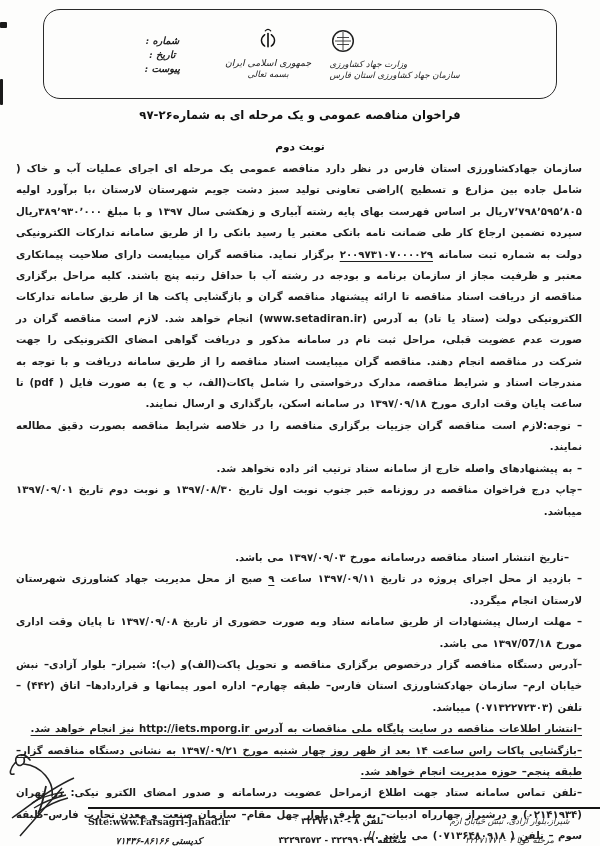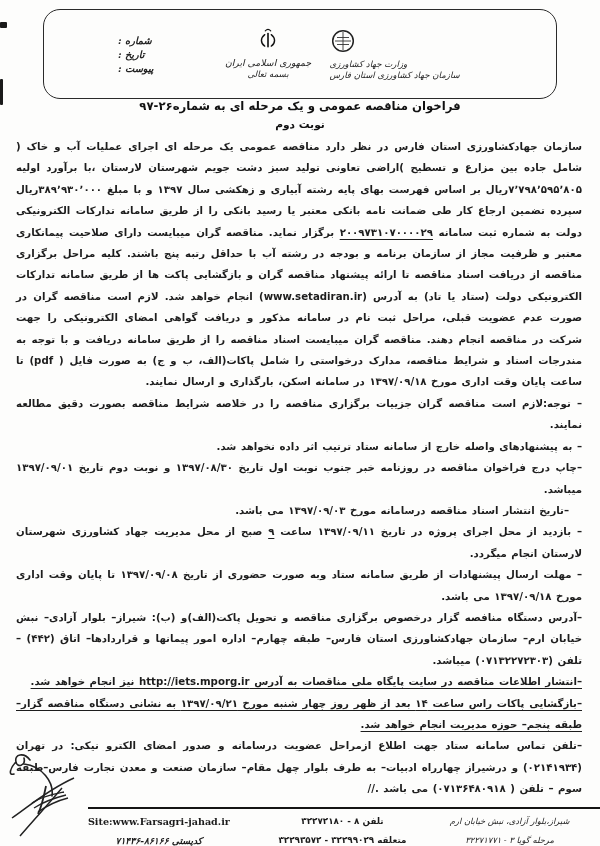--- a/index.html
+++ b/index.html
@@ -17,34 +17,34 @@
   .header-box{
     box-sizing:border-box;width:514px;height:90px;margin:9px 43px 0 43px;
     border:1.7px solid #2a2a2a;border-radius:17px;
     display:flex;direction:rtl;align-items:center;padding:4px 10px;
   }
   .org-col{flex:0 0 44%;text-align:left;line-height:1.25;}
   .org-cal{font-family:"DejaVu Serif", serif;font-style:italic;font-size:8.6px;color:#222;}
   .emblem-col{flex:0 0 25%;text-align:center;line-height:1.3;}
   .emblem-cal{font-family:"DejaVu Serif", serif;font-style:italic;font-size:9.3px;color:#1d1d1d;}
   .basmala{font-size:8.6px;}
-  .fields-col{flex:0 0 18%;text-align:left;padding-left:6px;}
+  .fields-col{flex:0 0 18%;text-align:center;padding-left:6px;}
   .field-row{font-family:"DejaVu Serif", serif;font-style:italic;font-weight:700;font-size:9.8px;margin:3px 0;color:#222;}
 
-  .title{margin-top:0;text-align:center;font-size:11.7px;font-weight:700;color:#111;}
-  .subtitle{margin-top:5px;text-align:center;font-size:10.7px;font-weight:700;color:#111;}
+  .title{margin-top:9px;text-align:center;font-size:11.7px;font-weight:700;color:#111;}
+  .subtitle{margin-top:18px;text-align:center;font-size:10.7px;font-weight:700;color:#111;}
 
   .content{padding:5px 18px 0 16px;}
   .body-text{
     margin:0;font-size:10.2px;font-weight:700;line-height:21.4px;
     text-align:justify;color:#1d1d1d;word-spacing:1px;
   }
   .u-line{text-decoration:underline;text-underline-offset:3px;}
   .u-all{text-decoration:underline;text-underline-offset:3px;}
-  .ind{padding-right:13px;}
+  .ind{padding-right:13px;margin-top:25px;}
   .faded{color:#5f5f5f;}
 
   
   .footer-rule{position:absolute;left:88px;right:0;bottom:46px;height:2.2px;background:#141414;}
   .footer-cols{position:absolute;bottom:3px;left:52px;right:0;height:40px;display:flex;direction:rtl;}
   .f-col{line-height:19px;text-align:center;}
   .f-right{flex:0 0 33%;font-family:"DejaVu Serif", serif;font-style:italic;font-size:8.4px;color:#242424;}
   .f-mid{flex:0 0 28%;font-size:8.8px;font-weight:700;color:#1c1c1c;}
   .f-left{flex:0 0 39%;font-size:9.2px;color:#1c1c1c;}
   .f-site{font-family:"DejaVu Serif", serif;font-weight:700;font-size:9.6px;direction:ltr;}
@@ -90,21 +90,21 @@
   <div class="subtitle">نوبت دوم</div>
 
   <div class="content">
     <p class="body-text"><span>سازمان جهادکشاورزی استان فارس در نظر دارد منافصه عمومی یک مرحله ای اجرای عملیات آب و خاک ( شامل جاده بین مزارع  و تسطیح )اراضی تعاونی تولید سبز دشت جویم شهرستان لارستان ،با برآورد اولیه ۷٬۷۹۸٬۵۹۵٬۸۰۵ریال بر اساس فهرست بهای پایه رشته  آبیاری و زهکشی سال ۱۳۹۷ و با مبلغ ۳۸۹٬۹۳۰٬۰۰۰ریال  سپرده تضمین ارجاع کار طی ضمانت نامه بانکی معتبر یا رسید بانکی را از طریق سامانه تدارکات الکترونیکی دولت به شماره ثبت سامانه </span><span class="u-line">۲۰۰۹۷۳۱۰۷۰۰۰۰۲۹</span><span> برگزار نماید. مناقصه گران میبایست دارای صلاحیت پیمانکاری  معتبر و ظرفیت مجاز از سازمان برنامه و بودجه در رشته آب با حداقل رتبه پنج باشند. کلیه مراحل برگزاری مناقصه از دریافت اسناد مناقصه تا ارائه پیشنهاد مناقصه گران و بازگشایی پاکت ها از طریق سامانه تدارکات الکترونیکی دولت (ستاد یا تاد) به آدرس (www.setadiran.ir) انجام خواهد شد. لازم است  مناقصه گران در صورت عدم عضویت قبلی، مراحل ثبت نام در سامانه مذکور و  دریافت گواهی امضای الکترونیکی  را جهت شرکت در مناقصه انجام دهند. مناقصه گران میبایست اسناد مناقصه را از طریق سامانه دریافت و با توجه به مندرجات اسناد و شرایط مناقصه، مدارک درخواستی را شامل پاکات(الف، ب و ج) به صورت فایل ( pdf) تا ساعت پایان وقت اداری  مورخ ۱۳۹۷/۰۹/۱۸ در سامانه اسکن، بارگذاری و ارسال نمایند.</span></p>
 
     <p class="body-text">– توجه:لازم است مناقصه گران جزییات برگزاری منافصه را در خلاصه شرایط مناقصه بصورت دقیق مطالعه نمایند.</p>
     <p class="body-text">– به پیشنهادهای واصله خارج از سامانه ستاد ترتیب اثر داده نخواهد شد.</p>
     <p class="body-text">–چاپ درج فراخوان مناقصه در روزنامه خبر جنوب نوبت اول تاریخ ۱۳۹۷/۰۸/۳۰ و نوبت دوم تاریخ ۱۳۹۷/۰۹/۰۱ میباشد.</p>
     <p class="body-text ind">–تاریخ انتشار اسناد مناقصه درسامانه مورخ ۱۳۹۷/۰۹/۰۳ می باشد.</p>
     <p class="body-text"><span>– بازدید از محل اجرای پروژه  در تاریخ ۱۳۹۷/۰۹/۱۱ ساعت </span><span class="u-line">۹</span><span> صبح از محل مدیریت جهاد کشاورزی شهرستان لارستان انجام میگردد.</span></p>
-    <p class="body-text">– مهلت ارسال پیشنهادات از طریق سامانه ستاد وبه صورت حضوری از تاریخ ۱۳۹۷/۰۹/۰۸  تا پایان وقت اداری مورخ ۱۳۹۷/۰۹/۱۸ می باشد.</p>
+    <p class="body-text">– مهلت ارسال پیشنهادات از طریق سامانه ستاد وبه صورت حضوری از تاریخ ۱۳۹۷/۰۹/۰۸  تا پایان وقت اداری مورخ ۱۳۹۷/07/۱۸ می باشد.</p>
     <p class="body-text">–آدرس دستگاه منافصه گزار درخصوص برگزاری مناقصه و تحویل پاکت(الف)و (ب): شیراز– بلوار آزادی– نبش خیابان ارم– سازمان جهادکشاورزی استان فارس– طبقه چهارم– اداره امور  پیمانها و قراردادها– اتاق (۴۴۲) – تلفن  (۰۷۱۳۲۲۷۲۳۰۳) میباشد.</p>
     <p class="body-text u-all">–انتشار اطلاعات مناقصه در سایت پایگاه ملی مناقصات به آدرس  http://iets.mporg.ir  نیز انجام خواهد شد.</p>
     <p class="body-text u-all">–بازگشایی پاکات راس ساعت ۱۴ بعد از ظهر روز  چهار شنبه مورخ ۱۳۹۷/۰۹/۲۱ به نشانی  دستگاه مناقصه گزار– طبقه پنجم– حوزه مدیریت انجام خواهد شد.</p>
     <p class="body-text">–تلفن تماس سامانه ستاد جهت  اطلاع ازمراحل عضویت درسامانه و صدور امضای الکترو نیکی:  در تهران  (۰۲۱۴۱۹۳۴) و درشیراز   چهارراه ادبیات– به طرف بلوار چهل مقام– سازمان صنعت و معدن تجارت فارس–طبقه سوم – تلفن ( ۰۷۱۳۶۴۸۰۹۱۸) می باشد .//</p>
   </div>
 
   <svg class="sig-svg" width="150" height="95" viewBox="0 0 150 95">
     <path d="M28 12 C22 4 12 6 14 14 C15 20 24 18 22 10 M14 14 C8 20 6 28 12 26 M22 16 C40 18 52 34 50 48" stroke="#222" stroke-width="1.6" fill="none" stroke-linecap="round"></path>
     <path d="M10 70 C25 60 45 42 72 30" stroke="#222" stroke-width="1.5" fill="none"></path>
     <path d="M18 88 C32 72 48 54 60 40" stroke="#222" stroke-width="1.5" fill="none"></path>

